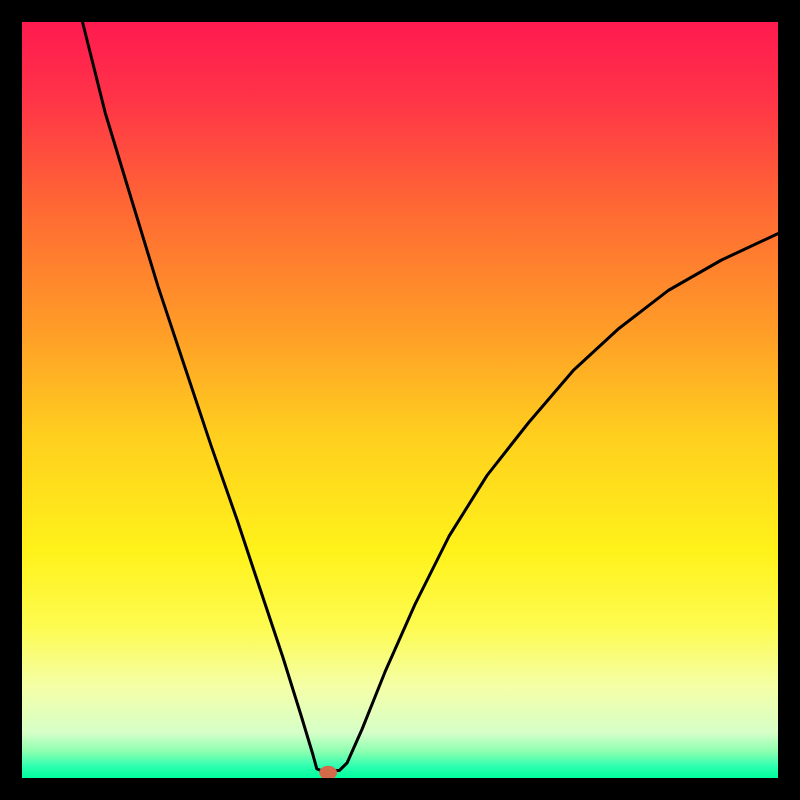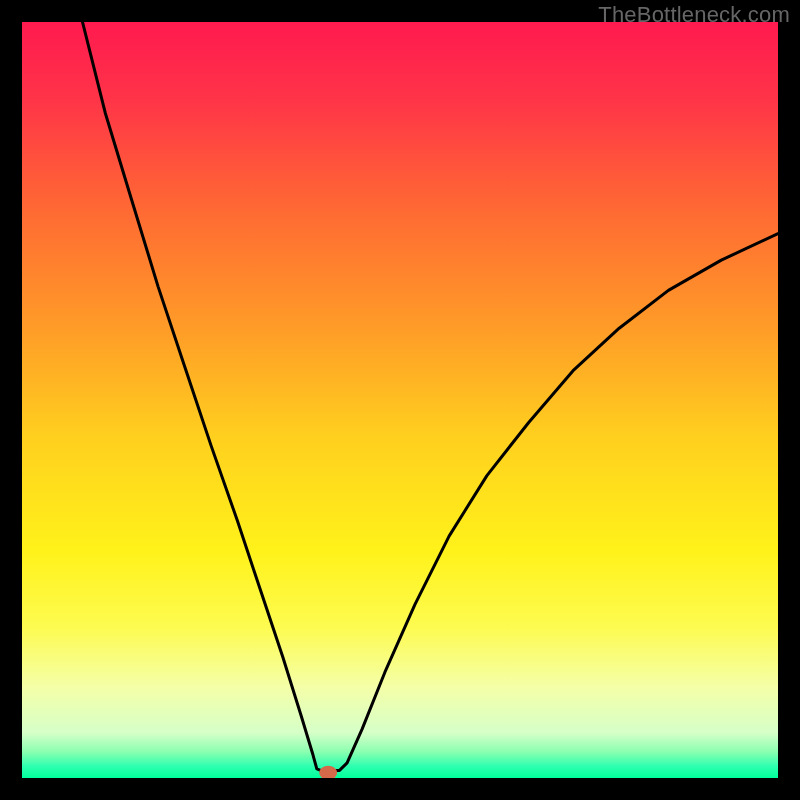--- a/index.html
+++ b/index.html
@@ -36,21 +36,20 @@
     font-weight: 500;
     letter-spacing: 0.2px;
     user-select: none;
   }
   svg { display: block; }
 </style>
 </head>
 <body>
 
 <div class="frame">
-  <div class="watermark">TheBottleneck.com</div>
   <div class="plot">
     <svg id="chart-svg" width="756" height="756" viewBox="0 0 756 756" preserveAspectRatio="none">
       <defs>
         <linearGradient id="bg-grad" x1="0" y1="0" x2="0" y2="1">
             <stop offset="0.00%" stop-color="#ff1a4f"></stop>
             <stop offset="10.00%" stop-color="#ff3348"></stop>
             <stop offset="25.00%" stop-color="#ff6a33"></stop>
             <stop offset="40.00%" stop-color="#ff9a28"></stop>
             <stop offset="55.00%" stop-color="#ffd01e"></stop>
             <stop offset="70.00%" stop-color="#fff21a"></stop>

